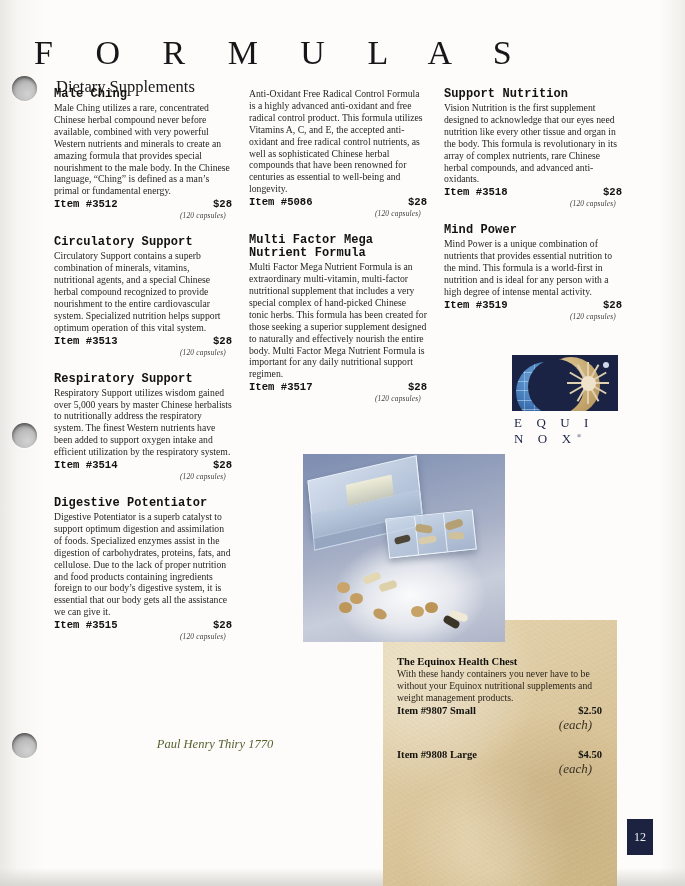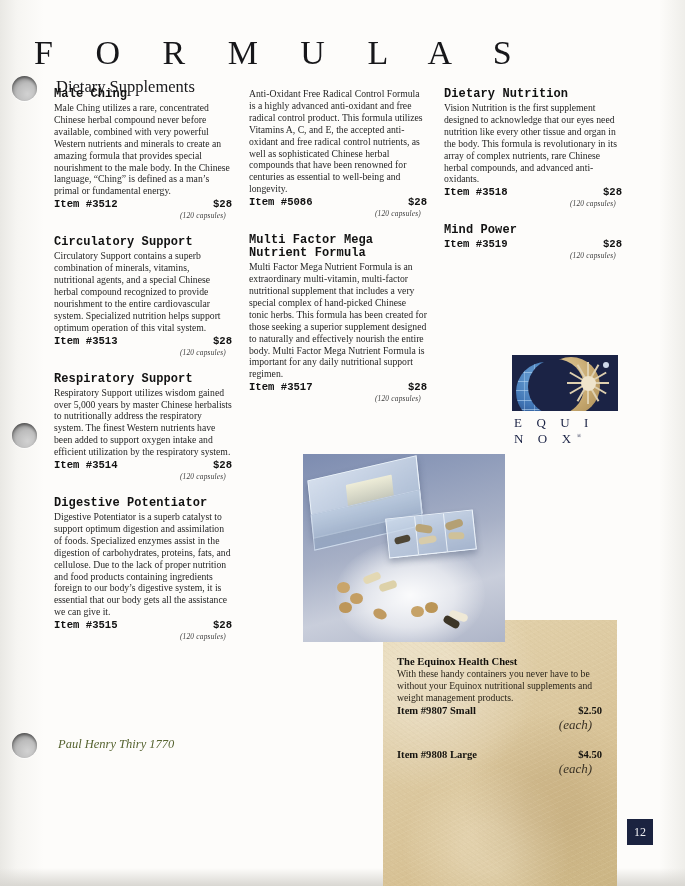--- a/index.html
+++ b/index.html
@@ -171,32 +171,32 @@
   .cap{position:absolute;border-radius:6px;}
   .tablet{position:absolute;border-radius:50%;}
 
   
   .quote-wrap{position:absolute;left:58px;top:733px;width:330px;}
   .quote-text{
     font-family:"Liberation Serif",serif;font-style:italic;
     font-size:20px;line-height:26px;color:#55622f;letter-spacing:.2px;
   }
   .quote-attr{
-    text-align:left;font-style:italic;font-size:12.5px;color:#55622f;
+    text-align:center;font-style:italic;font-size:12.5px;color:#55622f;
     margin-top:4px;padding-right:16px;
   }
 
   
   .order-call{
     position:absolute;right:2px;top:630px;
     font-size:11px;font-style:italic;color:#1a1a1a;white-space:nowrap;
     transform-origin:right top;transform:rotate(-90deg) translate(-100%,0);
   }
   .pagenum{
-    position:absolute;left:627px;top:819px;width:26px;height:26px;
+    position:absolute;left:627px;top:819px;width:26px;height:36px;
     background:#1b2340;color:#f2f2f4;font-size:12px;
     display:flex;align-items:center;justify-content:center;
   }
 </style>
 </head>
 <body>
 
 <div class="page">
 
   <div class="paper-shade-left"></div>
@@ -265,30 +265,31 @@
       <div class="priceline">
         <span>Item #3517</span>
         <span>$28</span>
       </div>
       <div class="caps">(120 capsules)</div>
     </div>
   </div>
 
   <div class="col col3">
     <div class="prod">
-      <div class="prod-title">Dietary Nutrition</div>
+      <div class="prod-title">Support Nutrition</div>
       <div class="prod-body">Vision Nutrition is the first supplement designed to acknowledge that our eyes need nutrition like every other tissue and organ in the body. This formula is revolutionary in its array of complex nutrients, rare Chinese herbal compounds, and advanced anti-oxidants.</div>
       <div class="priceline">
         <span>Item #3518</span>
         <span>$28</span>
       </div>
       <div class="caps">(120 capsules)</div>
     </div>
     <div class="prod">
       <div class="prod-title">Mind Power</div>
+      <div class="prod-body">Mind Power is a unique combination of nutrients that provides essential nutrition to the mind. This formula is a world-first in nutrition and is ideal for any person with a high degree of intense mental activity.</div>
       <div class="priceline">
         <span>Item #3519</span>
         <span>$28</span>
       </div>
       <div class="caps">(120 capsules)</div>
     </div>
   </div>
 
   <div class="logo-wrap">
     <div class="logo-box">

